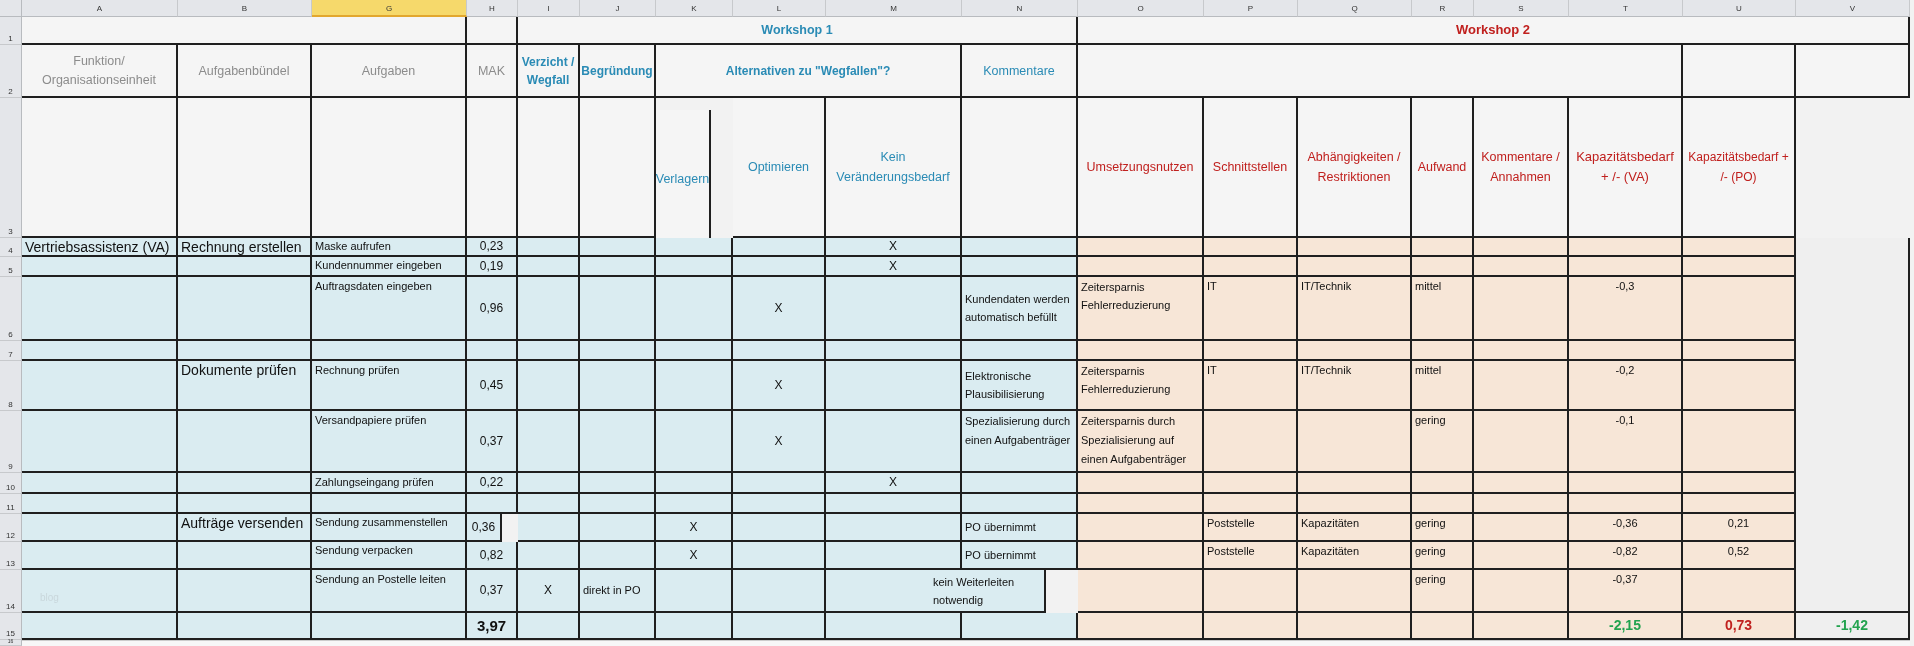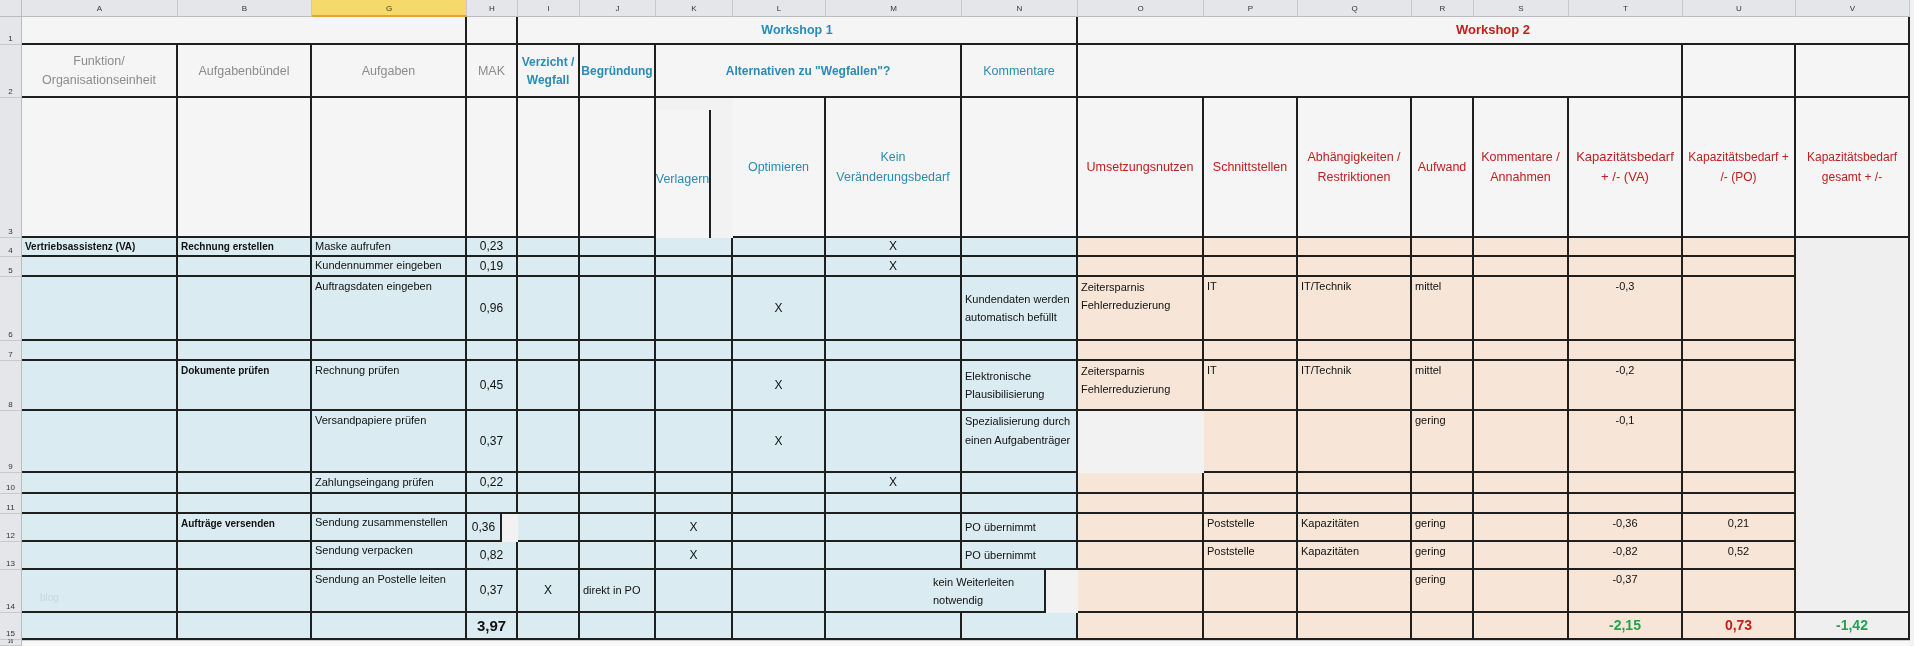--- a/index.html
+++ b/index.html
@@ -12,21 +12,21 @@
   .cell { position:absolute; box-sizing:border-box; border-right:2px solid #1f1f1f; border-bottom:2px solid #1f1f1f; font-size:11px; color:#111; overflow:hidden; line-height:17px; padding:1px 3px; }
   .hdr { background:#f5f5f5; display:flex; align-items:center; justify-content:center; text-align:center; font-size:12.5px; line-height:20px; }
   .grey { color:#8c8c8c; }
   .blue { color:#2a8bb5; }
   .blueb { color:#2a8bb5; font-weight:bold; }
   .red { color:#c0201e; }
   .redb { color:#c0201e; font-weight:bold; font-size:13px; }
   .lb { background:#daecf1; }
   .pe { background:#f7e6d7; }
   .gr { background:#efefef; }
-  .bold { font-weight:bold; font-size:10px; }
+  .bold { font-weight:normal; font-size:14px; }
   .ctr { text-align:center; }
   .mid { display:flex; align-items:center; justify-content:center; }
   .num { display:flex; align-items:center; justify-content:center; font-size:12px; }
   .tot { font-weight:bold; font-size:15px; }
   .green { color:#23a34f; font-weight:bold; font-size:14px; }
   .redtot { color:#c0201e; font-weight:bold; font-size:14px; }
   .wm { position:absolute; left:40px; top:592px; font-size:10px; color:#c9d7dc; }
   .below { position:absolute; left:22px; top:640px; width:1888px; height:6px; background:#f7f7f7; border-top:1px solid #ccc; }
 </style>
 </head>
@@ -98,21 +98,20 @@
   <div class="cell hdr blue" style="left:733px;top:98px;width:93px;height:140px">Optimieren</div>
   <div class="cell hdr blue" style="left:826px;top:98px;width:136px;height:140px">Kein Veränderungsbedarf</div>
   <div class="cell hdr" style="left:962px;top:98px;width:116px;height:140px"></div>
   <div class="cell hdr red" style="left:1078px;top:98px;width:126px;height:140px">Umsetzungsnutzen</div>
   <div class="cell hdr red" style="left:1204px;top:98px;width:94px;height:140px">Schnittstellen</div>
   <div class="cell hdr red" style="left:1412px;top:98px;width:62px;height:140px">Aufwand</div>
   <div class="cell hdr red" style="left:1298px;top:98px;width:114px;height:140px">Abhängigkeiten / Restriktionen</div>
   <div class="cell hdr red" style="left:1474px;top:98px;width:95px;height:140px">Kommentare / Annahmen</div>
   <div class="cell hdr red" style="left:1569px;top:98px;width:114px;height:140px;font-size:13px">Kapazitätsbedarf + /- (VA)</div>
   <div class="cell hdr red" style="left:1683px;top:98px;width:113px;height:140px;font-size:12px">Kapazitätsbedarf + /- (PO)</div>
-  <div class="cell hdr red" style="left:1796px;top:98px;width:114px;height:140px;font-size:12px">Kapazitätsbedarf gesamt + /-</div>
 
   <div class="cell gr" style="left:1796px;top:238px;width:114px;height:375px"></div>
 
   <div class="cell lb bold" style="left:22px;top:238px;width:156px;height:19px;line-height:16px">Vertriebsassistenz (VA)</div>
   <div class="cell lb bold" style="left:178px;top:238px;width:134px;height:19px;line-height:16px">Rechnung erstellen</div>
   <div class="cell lb" style="left:312px;top:238px;width:155px;height:19px;line-height:14px">Maske aufrufen</div>
   <div class="cell lb num" style="left:467px;top:238px;width:51px;height:19px">0,23</div>
   <div class="cell lb" style="left:518px;top:238px;width:62px;height:19px"></div>
   <div class="cell lb" style="left:580px;top:238px;width:76px;height:19px"></div>
   <div class="cell lb" style="left:656px;top:238px;width:77px;height:19px"></div>
@@ -202,20 +201,21 @@
   <div class="cell lb" style="left:22px;top:411px;width:156px;height:62px"></div>
   <div class="cell lb" style="left:178px;top:411px;width:134px;height:62px"></div>
   <div class="cell lb" style="left:312px;top:411px;width:155px;height:62px">Versandpapiere prüfen</div>
   <div class="cell lb num" style="left:467px;top:411px;width:51px;height:62px">0,37</div>
   <div class="cell lb" style="left:518px;top:411px;width:62px;height:62px"></div>
   <div class="cell lb" style="left:580px;top:411px;width:76px;height:62px"></div>
   <div class="cell lb" style="left:656px;top:411px;width:77px;height:62px"></div>
   <div class="cell lb num" style="left:733px;top:411px;width:93px;height:62px">X</div>
   <div class="cell lb" style="left:826px;top:411px;width:136px;height:62px"></div>
   <div class="cell lb" style="left:962px;top:411px;width:116px;height:62px;line-height:19px">Spezialisierung durch einen Aufgabenträger</div>
+  <div class="cell pe" style="left:1078px;top:411px;width:126px;height:62px;line-height:19px">Zeitersparnis durch Spezialisierung auf einen Aufgabenträger</div>
   <div class="cell pe" style="left:1204px;top:411px;width:94px;height:62px"></div>
   <div class="cell pe" style="left:1298px;top:411px;width:114px;height:62px"></div>
   <div class="cell pe" style="left:1412px;top:411px;width:62px;height:62px">gering</div>
   <div class="cell pe" style="left:1474px;top:411px;width:95px;height:62px"></div>
   <div class="cell pe ctr" style="left:1569px;top:411px;width:114px;height:62px">-0,1</div>
   <div class="cell pe" style="left:1683px;top:411px;width:113px;height:62px"></div>
 
   <div class="cell lb" style="left:22px;top:473px;width:156px;height:21px"></div>
   <div class="cell lb" style="left:178px;top:473px;width:134px;height:21px"></div>
   <div class="cell lb" style="left:312px;top:473px;width:155px;height:21px">Zahlungseingang prüfen</div>

